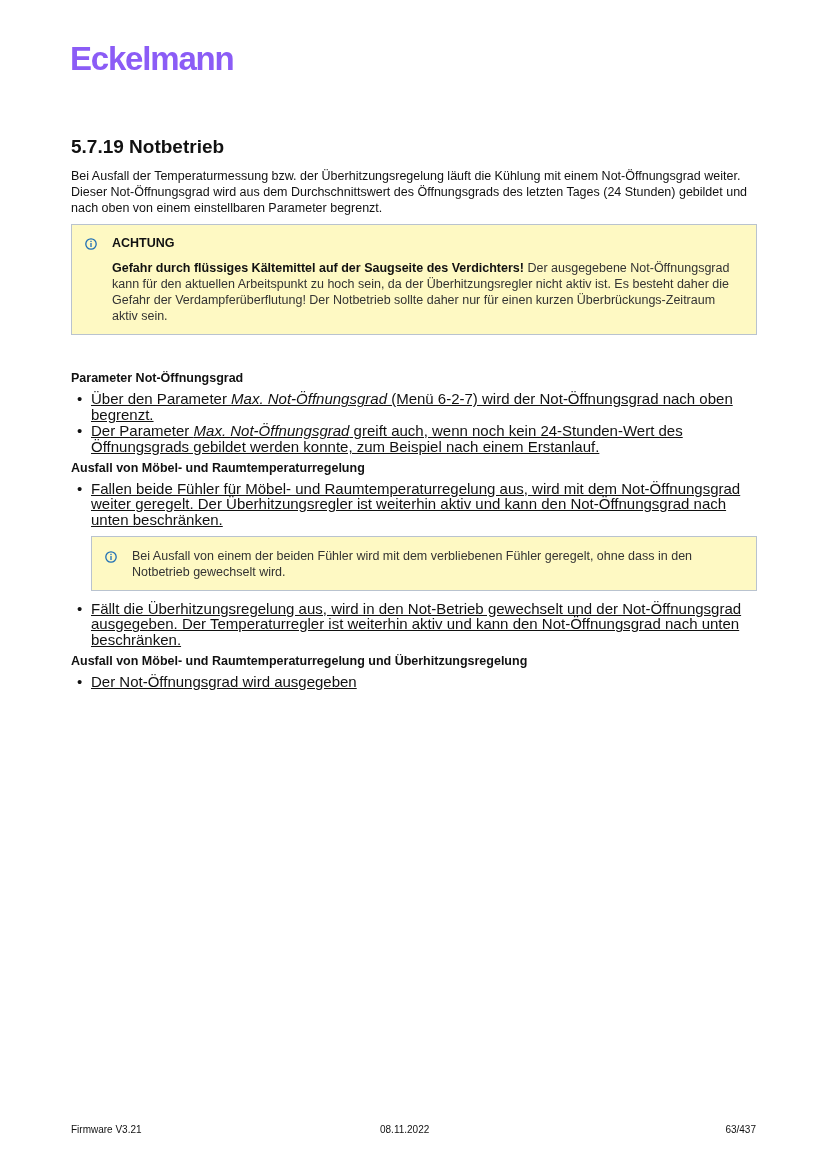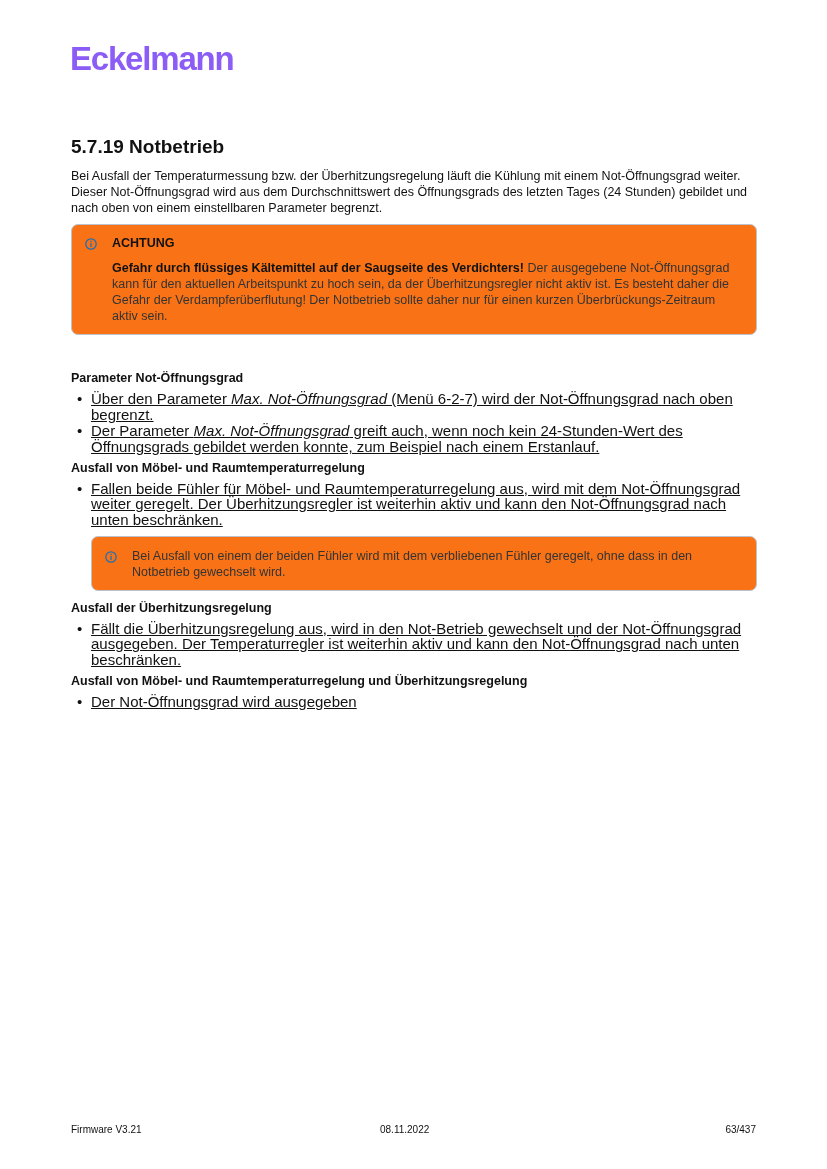--- a/index.html
+++ b/index.html
@@ -1,21 +1,21 @@
 <!DOCTYPE html>
 <html><head>
 <meta charset="utf-8">
 <style>
   html,body{margin:0;padding:0;background:#fff;}
   body{width:827px;height:1169px;position:relative;font-family:"Liberation Sans",sans-serif;color:#111;}
   .logo{position:absolute;left:70px;top:40px;font-family:"Liberation Sans",sans-serif;font-weight:bold;font-size:33px;letter-spacing:-1.2px;color:#8b5cf6;}
   .content{position:absolute;left:71px;top:136px;width:686px;}
   h2{font-size:19px;font-weight:bold;margin:0 0 11px 0;}
   p{font-size:12.5px;line-height:15.8px;margin:0;}
-  .note{border:1px solid #b9c3cf;border-radius:7px;background:#f97316;padding:11px 14px 10px 40px;position:relative;font-size:12.5px;line-height:15.8px;}
+  .note{border:1px solid #b9c3cf;border-radius:0;background:#fef9c3;padding:11px 14px 10px 40px;position:relative;font-size:12.5px;line-height:15.8px;}
   .note .ico{position:absolute;left:13px;top:13px;width:12px;height:12px;}
   .note.big{margin-top:8px;}
   .note .ttl{font-weight:bold;margin-bottom:9px;}
   .note .body{color:#333;}
   .note b{color:#111;}
   h3{font-size:12.5px;font-weight:bold;margin:0 0 6px 0;}
   ul{list-style:none;margin:0;padding:0 0 0 20px;}
   li{font-size:15px;line-height:15.8px;position:relative;text-decoration:underline;}
   li::before{content:"•";position:absolute;left:-14px;}
   .sec1{margin-top:36px;}
@@ -62,21 +62,20 @@
       <svg class="ico" viewBox="0 0 12 12">
           <circle cx="6" cy="6" r="5.2" fill="none" stroke="#1f6fb5" stroke-width="1.3"></circle>
           <rect x="5.35" y="5" width="1.3" height="4" fill="#1f6fb5"></rect>
           <rect x="5.35" y="2.8" width="1.3" height="1.3" fill="#1f6fb5"></rect>
         </svg>
       <div class="body">Bei Ausfall von einem der beiden Fühler wird mit dem verbliebenen Fühler geregelt, ohne dass in den Notbetrieb gewechselt wird.</div>
     </div>
   </div>
 
   <div class="sec" style="margin-top:10px">
-    <h3>Ausfall der Überhitzungsregelung</h3>
     <ul>
       <li>Fällt die Überhitzungsregelung aus, wird in den Not-Betrieb gewechselt und der Not-Öffnungsgrad ausgegeben. Der Temperaturregler ist weiterhin aktiv und kann den Not-Öffnungsgrad nach unten beschränken.</li>
     </ul>
   </div>
 
   <div class="sec" style="margin-top:6px">
     <h3>Ausfall von Möbel- und Raumtemperaturregelung und Überhitzungsregelung</h3>
     <ul>
       <li>Der Not-Öffnungsgrad wird ausgegeben</li>
     </ul>

